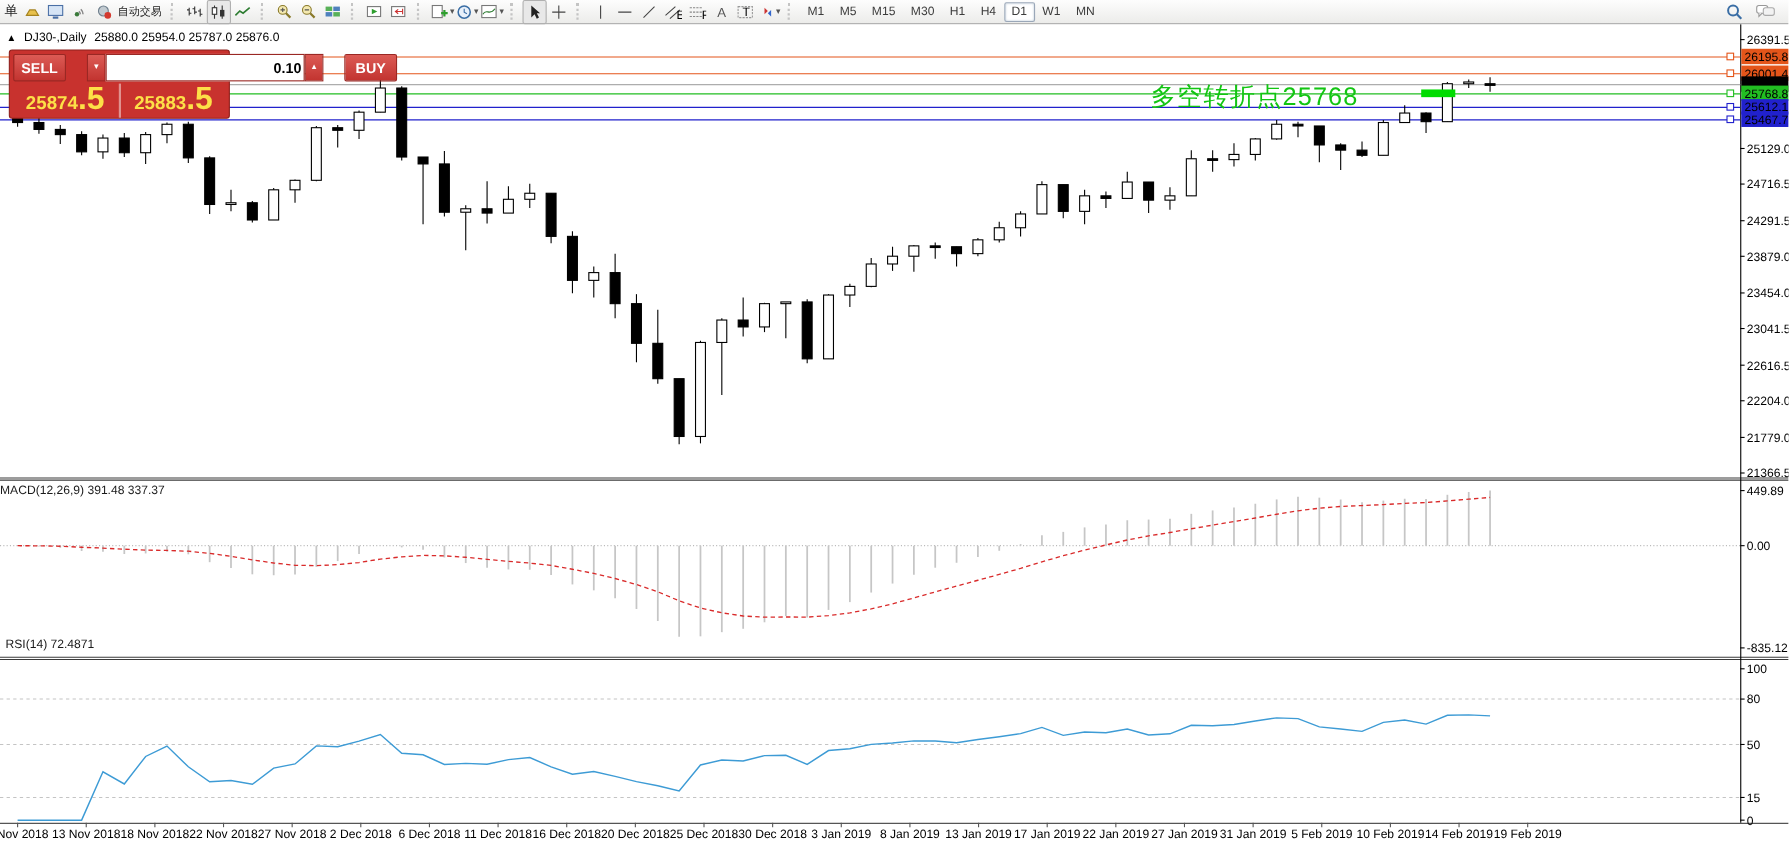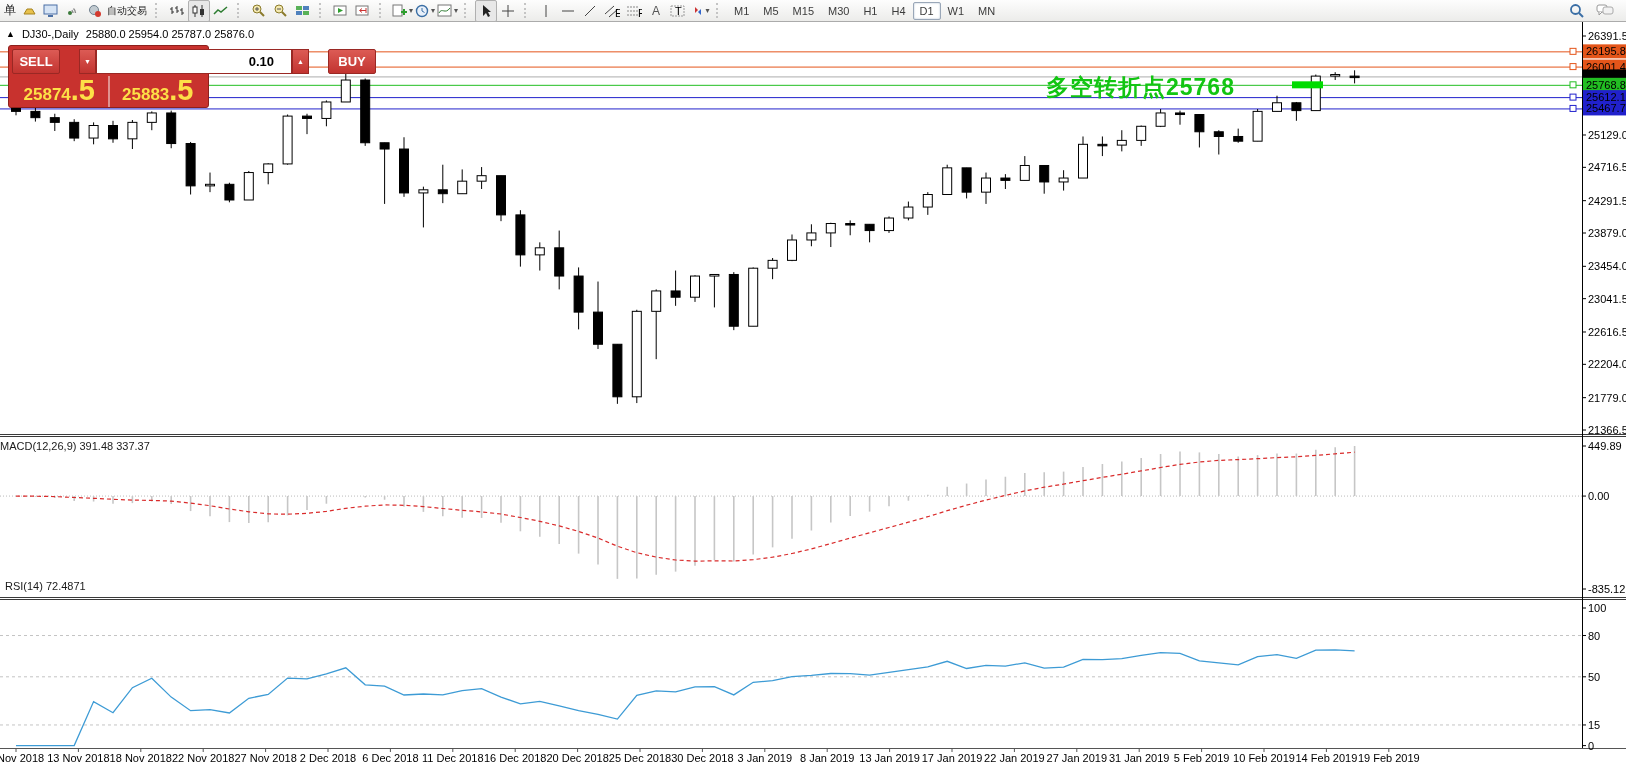--- a/index.html
+++ b/index.html
@@ -26,28 +26,28 @@
   
   .trade-panel{position:absolute;left:8px;top:45px;width:201px;height:63px;background:#C8322E;
     border:1px solid #8E201C;border-radius:3px;z-index:2;box-sizing:border-box;padding:3px}
   .tp-row1{display:flex;height:25px;gap:19px}
   .btn{background:linear-gradient(#DC5B55,#C23430);color:#fff;font-weight:bold;font-size:13px;
     border:1px solid #9A2824;border-radius:2px;display:flex;align-items:center;justify-content:center;flex:0 0 46px}
   .vol-wrap{display:flex;flex:1}
   .stp{width:15px;background:linear-gradient(#DC5B55,#C23430);border:1px solid #9A2824;color:#fff;
     font-size:7px;display:flex;align-items:center;justify-content:center}
   .vol{flex:1;background:#fff;border:1px solid #9A2824;font-size:13px;font-weight:bold;
-    text-align:right;padding-right:17px;font-family:inherit;box-sizing:border-box;min-width:0}
+    text-align:right;padding-right:2px;font-family:inherit;box-sizing:border-box;min-width:0}
   .tp-row2{display:flex;height:31px;margin-top:2px}
   .price-cell{flex:1;color:#fde047;display:flex;align-items:baseline;justify-content:center;padding-top:2px}
   .price-main{font-size:17px;font-weight:bold}
   .price-big{font-size:29px;font-weight:bold;line-height:25px}
   .tp-div{width:2px;background:#E0928F;margin:0 1px}
   
-  .annotation{position:absolute;left:1046px;top:72px;font-size:23px;font-weight:bold;z-index:2;letter-spacing:1px}
+  .annotation{position:absolute;left:1046px;top:72px;font-size:23px;font-weight:normal;z-index:2;letter-spacing:1px}
   .ind-label{position:absolute;font-size:11px;color:#1a1a1a;z-index:2;background:transparent}
   #chart-svg{position:absolute;left:0;top:0;z-index:1}
   svg text{font-size:11px;fill:#000;font-family:"Liberation Sans",sans-serif}
 </style>
 </head>
 <body>
 
 <div class="toolbar">
   <span class="lbl-cn">单</span>
   <span class="tbi">

